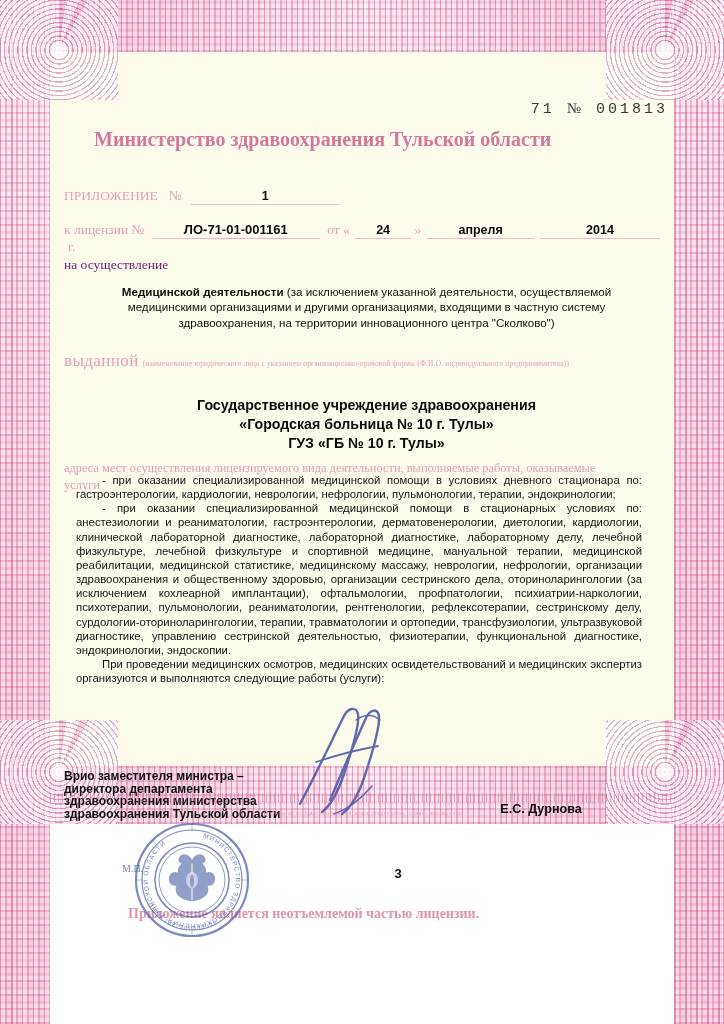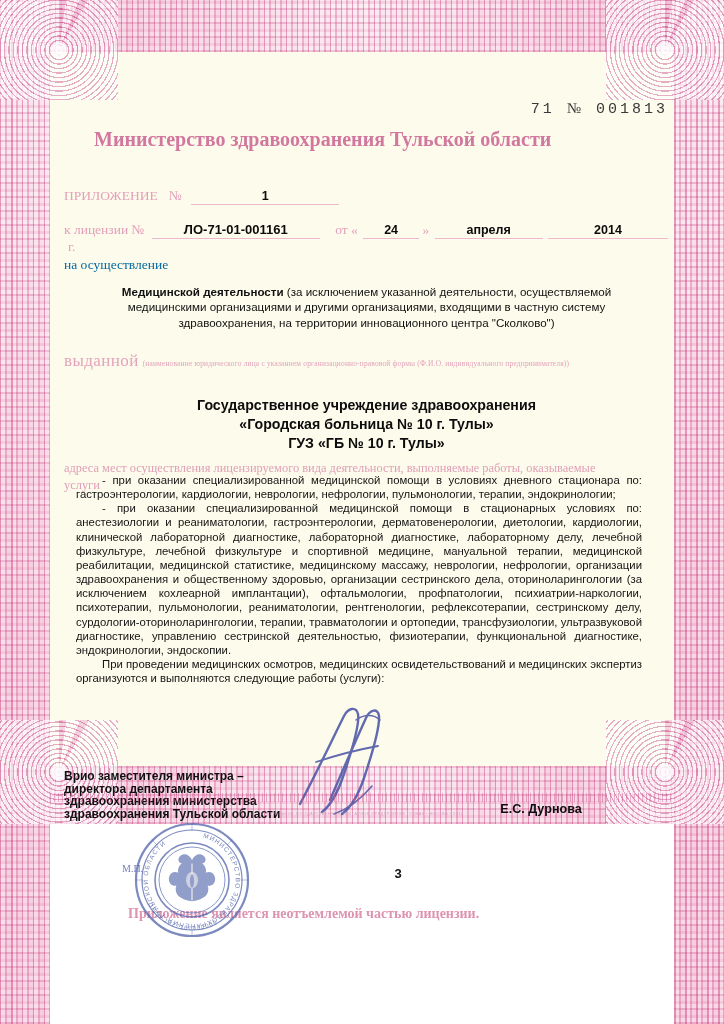--- a/index.html
+++ b/index.html
@@ -61,21 +61,21 @@
     background:#fdfbec;
   }
 
   
   .page {
     position:absolute; left:56px; top:58px; right:56px; bottom:62px;
     background:transparent;
   }
 
   
-  .pink-label { color:#0369a1; }
+  .pink-label { color:#701a75; }
 
   
   .serial {
     position:absolute; right:0; top:42px;
     font-family:"Liberation Mono", monospace;
     font-size:15px; letter-spacing:3px; color:#3a3a3a;
     white-space:nowrap;
   }
   .serial .nosign { font-family:"Liberation Serif", serif; }
 
@@ -222,21 +222,21 @@
 
     <div class="frow row-prilozhenie">
       <span class="lbl">ПРИЛОЖЕНИЕ</span>
       <span class="lbl" style="margin-left:8px">№</span>
       <span class="fill" style="width:148px;margin-left:6px">1</span>
     </div>
 
     <div class="frow row-license">
       <span class="lbl">к лицензии №</span>
       <span class="fill" style="width:168px;margin-left:4px;font-size:13px">ЛО-71-01-001161</span>
-      <span class="lbl" style="margin-left:12px">от «</span>
+      <span class="lbl" style="margin-left:4px">от «</span>
       <span class="fill" style="width:56px;margin-left:2px">24</span>
       <span class="lbl">»</span>
       <span class="fill" style="width:108px;margin-left:2px">апреля</span>
       <span class="fill" style="width:120px;margin-left:2px">2014</span>
       <span class="lbl" style="margin-left:4px">г.</span>
     </div>
 
     <div class="frow row-osusch pink-label">на осуществление</div>
 
     <div class="activity">

